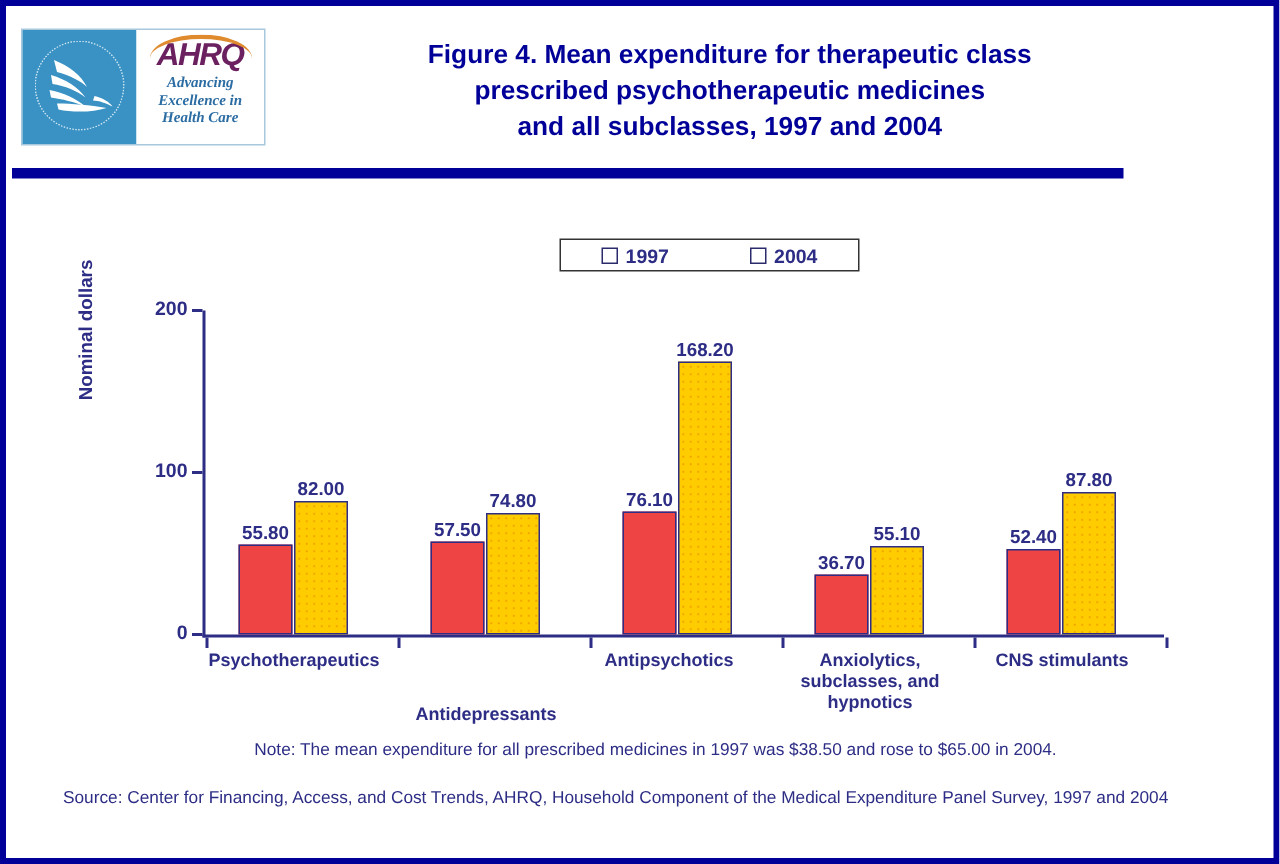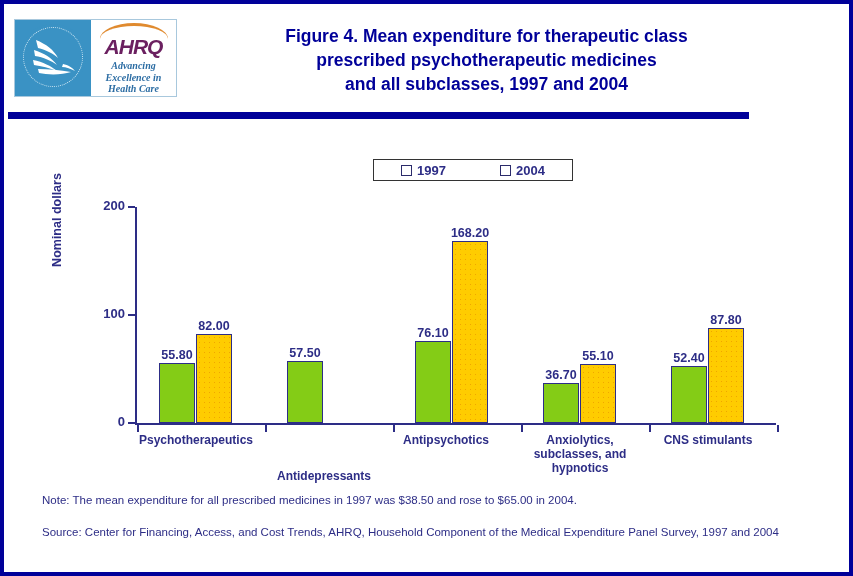--- a/index.html
+++ b/index.html
@@ -70,21 +70,21 @@
     text-align: center;
   }
   #ahrq-word {
     font-family: "Liberation Sans", sans-serif;
     font-weight: bold;
     font-style: italic;
     font-size: 21px;
     color: #6b2060;
     letter-spacing: -1px;
     line-height: 24px;
-    margin-top: 11px;
+    margin-top: 1px;
   }
   #ahrq-arc {
     position: absolute;
     left: 9px; top: 3px;
     width: 68px; height: 16px;
     border-top: 3px solid #e08a2e;
     border-radius: 60% 60% 0 0 / 100% 100% 0 0;
   }
   #ahrq-tag {
     font-family: "Liberation Serif", serif;
@@ -197,21 +197,21 @@
     bottom: 0;
   }
   .bar {
     position: absolute;
     bottom: 0;
     width: 36px;
     border: 1px solid #2d2d86;
     box-sizing: border-box;
   }
   .bar.s1997 {
-    background: #84cc16;
+    background: #ef4444;
     left: 0;
   }
   .bar.s2004 {
     background: #ffcc00;
     background-image: radial-gradient(#f0a500 0.7px, transparent 0.8px);
     background-size: 5px 5px;
     left: 37px;
   }
   .bar-value {
     position: absolute;
@@ -237,21 +237,21 @@
 
   
   #footnotes {
     position: absolute;
     left: 38px; top: 489px;
     width: 790px;
     color: #2d2d86;
     font-size: 11.5px;
     line-height: 14px;
   }
-  #note-text { margin: 0 0 18px 0; }
+  #note-text { margin: 0 0 18px 0; text-align: center; }
   #source-text { margin: 0; }
 </style>
 </head>
 <body>
 
 <div id="figure">
 
   <div id="header">
 
     <div id="logo">
@@ -324,20 +324,23 @@
             <span class="bar-value">55.80</span>
           </div>
           <div class="bar s2004" style="height: 88.56px;">
             <span class="bar-value">82.00</span>
           </div>
         </div>
         <div class="group" style="left: 283px; top: 203px; height: 216px; width: 74px; position: absolute;">
           <div class="bar s1997" style="height: 62.1px;">
             <span class="bar-value">57.50</span>
           </div>
+          <div class="bar s2004" style="height: 80.784px;">
+            <span class="bar-value">74.80</span>
+          </div>
         </div>
         <div class="group" style="left: 411px; top: 203px; height: 216px; width: 74px; position: absolute;">
           <div class="bar s1997" style="height: 82.188px;">
             <span class="bar-value">76.10</span>
           </div>
           <div class="bar s2004" style="height: 181.656px;">
             <span class="bar-value">168.20</span>
           </div>
         </div>
         <div class="group" style="left: 539px; top: 203px; height: 216px; width: 74px; position: absolute;">

